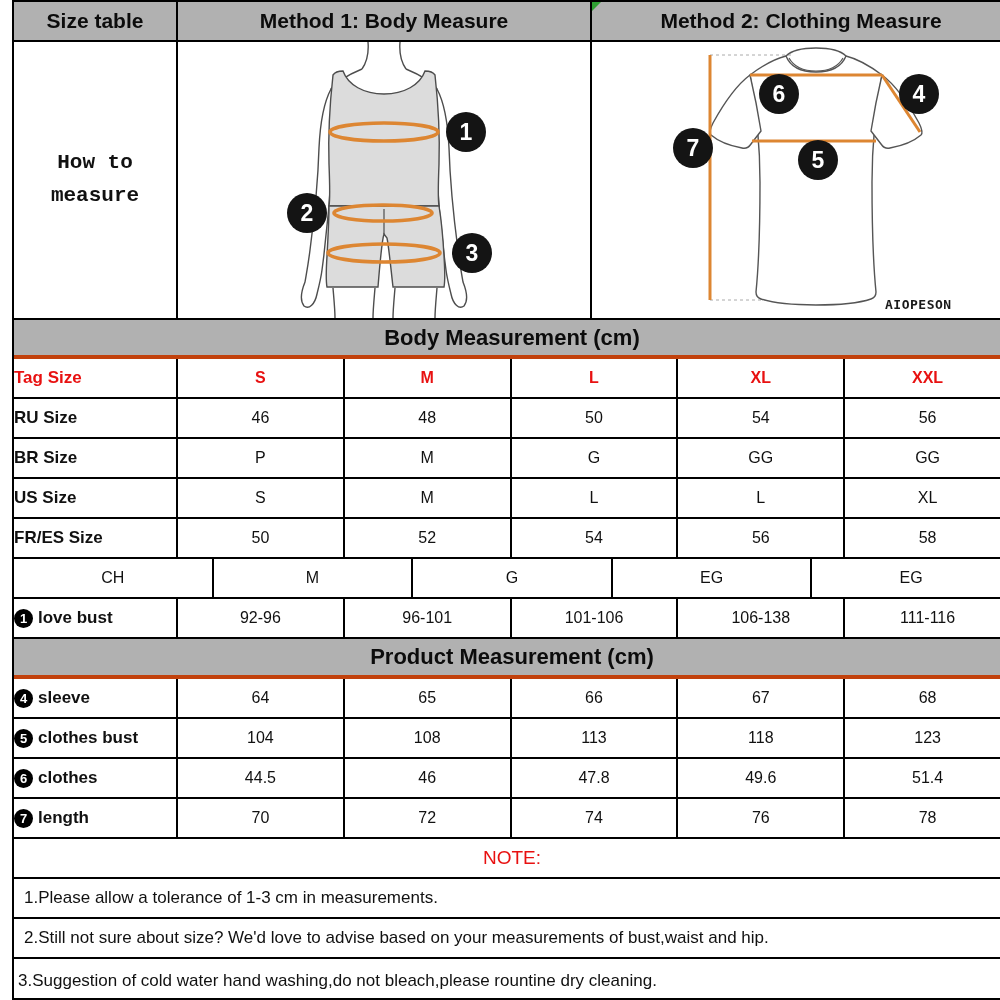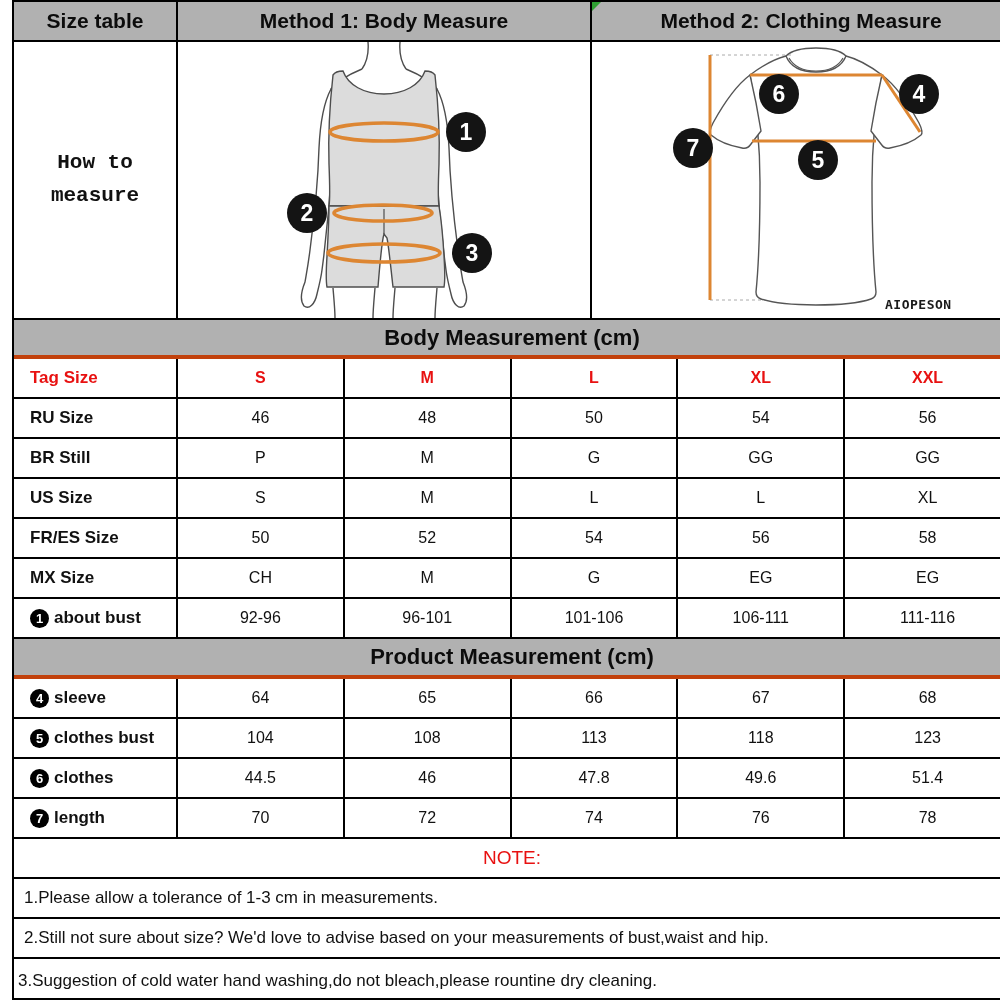--- a/index.html
+++ b/index.html
@@ -38,21 +38,21 @@
     display:flex; align-items:center; justify-content:center;
     background:#b1b1b1; border-bottom:4px solid #c2410c;
     font-weight:bold; font-size:22px; color:#0c0c0c;
   }
   .band1 { height:39px; }
   .band2 { height:40px; }
   
   .t-row { display:flex; height:40px; border-bottom:2px solid #000; background:#fff; }
   .t-label {
     width:164px; border-right:2px solid #000;
-    display:flex; align-items:center; padding-left:16px;
+    display:flex; align-items:center; padding-left:0;
     font-weight:bold; font-size:17px;
   }
   .t-cell {
     flex:1; border-right:2px solid #000;
     display:flex; align-items:center; justify-content:center; font-size:16px;
   }
   .t-cell:last-child { border-right:none; }
   .red-row .t-label, .red-row .t-cell { color:#e81111; font-weight:bold; }
   .badge {
     width:19px; height:19px; min-width:19px; border-radius:50%;
@@ -188,21 +188,21 @@
 
   <div class="t-row">
     <div class="t-label">RU Size</div>
     <div class="t-cell">46</div>
     <div class="t-cell">48</div>
     <div class="t-cell">50</div>
     <div class="t-cell">54</div>
     <div class="t-cell">56</div>
   </div>
   <div class="t-row">
-    <div class="t-label">BR Still</div>
+    <div class="t-label">BR Size</div>
     <div class="t-cell">P</div>
     <div class="t-cell">M</div>
     <div class="t-cell">G</div>
     <div class="t-cell">GG</div>
     <div class="t-cell">GG</div>
   </div>
   <div class="t-row">
     <div class="t-label">US Size</div>
     <div class="t-cell">S</div>
     <div class="t-cell">M</div>
@@ -212,36 +212,35 @@
   </div>
   <div class="t-row">
     <div class="t-label">FR/ES Size</div>
     <div class="t-cell">50</div>
     <div class="t-cell">52</div>
     <div class="t-cell">54</div>
     <div class="t-cell">56</div>
     <div class="t-cell">58</div>
   </div>
   <div class="t-row">
-    <div class="t-label">MX Size</div>
     <div class="t-cell">CH</div>
     <div class="t-cell">M</div>
     <div class="t-cell">G</div>
     <div class="t-cell">EG</div>
     <div class="t-cell">EG</div>
   </div>
   <div class="t-row">
     <div class="t-label">
       <span class="badge">1</span>
-      <span>about bust</span>
+      <span>love bust</span>
     </div>
     <div class="t-cell">92-96</div>
     <div class="t-cell">96-101</div>
     <div class="t-cell">101-106</div>
-    <div class="t-cell">106-111</div>
+    <div class="t-cell">106-138</div>
     <div class="t-cell">111-116</div>
   </div>
 
   <div class="band band2">Product Measurement (cm)</div>
 
   <div class="t-row">
     <div class="t-label">
       <span class="badge">4</span>
       <span>sleeve</span>
     </div>

